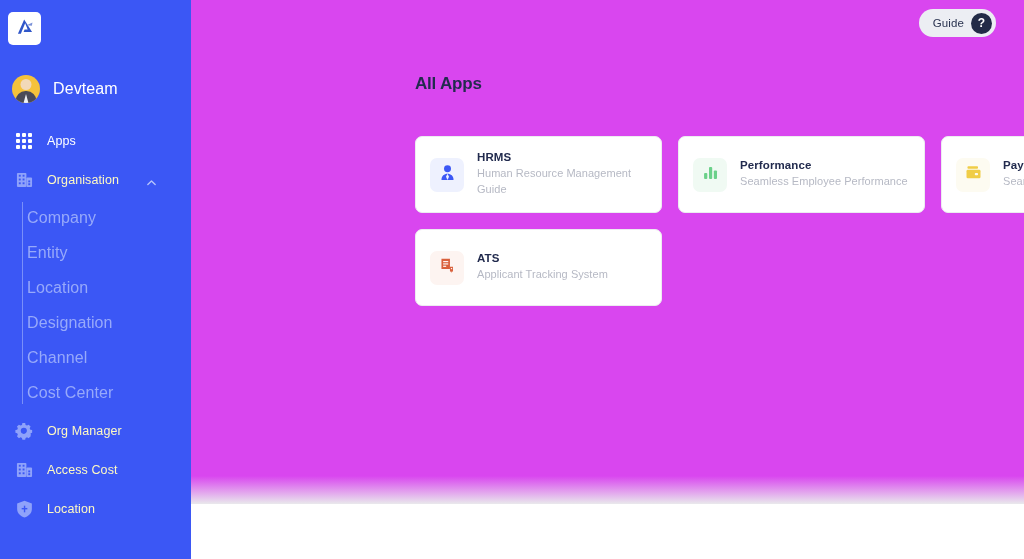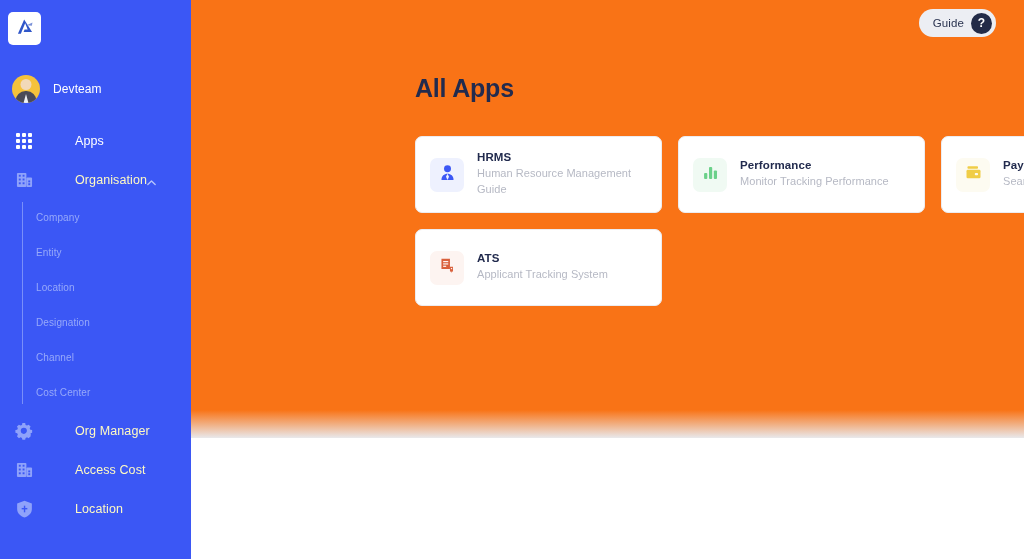--- a/index.html
+++ b/index.html
@@ -51,29 +51,28 @@
     background: #4a4a58;
   }
   .avatar .shirt {
     position: absolute; left: 50%; bottom: -2px;
     transform: translateX(-50%);
     width: 6px; height: 11px;
     background: #eef1f7;
     clip-path: polygon(50% 0, 100% 100%, 0 100%);
   }
   .profile-name {
-    color: #ffffff; font-size: 12px; letter-spacing: .1px; text-align: right;
+    color: #ffffff; font-size: 16px; letter-spacing: .1px; text-align: right;
   }
 
   .nav { position: absolute; left: 0; top: 126px; width: 191px; }
   .nav-item {
     display: flex; align-items: center;
     height: 29px; padding-left: 14px; margin-bottom: 10px;
     position: relative;
-    gap: 28px;
   }
   .nav-item .ico {
     width: 20px; height: 20px; flex: 0 0 20px;
     display: flex; align-items: center; justify-content: center;
     margin-right: 13px;
   }
   .nav-item .lbl { font-size: 12.5px; letter-spacing: .1px; }
   .nav-item.active .lbl { color: #ffffff; }
   .nav-item.active svg { fill: #ffffff; }
   .nav-item.dim .lbl { color: #fef9c3; }
@@ -89,28 +88,28 @@
     margin: -4px 0 6px 0;
     padding-left: 0;
   }
   .subnav::before {
     content: ""; position: absolute;
     left: 22px; top: 2px; bottom: 6px;
     width: 1px; background: #8fa2fa; opacity: .75;
   }
   .sub-item {
     height: 35px; display: flex; align-items: center;
-    padding-left: 36px;
-    font-size: 10px; color: #97a9fa; letter-spacing: .1px;
+    padding-left: 27px;
+    font-size: 16px; color: #97a9fa; letter-spacing: .1px;
   }
 
   
   .main {
-    flex: 1; height: 438px; position: relative;
-    background: #f97316;
+    flex: 1; height: 504px; position: relative;
+    background: #d946ef;
     overflow: hidden;
     text-decoration: underline;
   }
   .main::after {
     content: ""; position: absolute; left: 0; right: 0; bottom: 0;
     height: 28px;
     background: linear-gradient(to bottom, rgba(233,233,236,0) 0%, #e9e9ec 100%);
     pointer-events: none;
   }
   .guide-pill {
@@ -124,21 +123,21 @@
   }
   .q-badge {
     width: 21px; height: 21px; border-radius: 50%;
     background: #232b47; color: #ffffff;
     font-size: 12px; font-weight: bold;
     display: flex; align-items: center; justify-content: center;
   }
 
   .page-title {
     position: absolute; left: 224px; top: 74px;
-    font-size: 25px; font-weight: bold; color: #222b4e;
+    font-size: 17px; font-weight: bold; color: #222b4e;
     letter-spacing: -.2px;
   }
 
   .grid {
     position: absolute; left: 224px; top: 136px;
     width: 774px;
     display: flex; flex-wrap: wrap; gap: 16px 16px;
   }
   .card {
     width: 247px; height: 77px;
@@ -316,21 +315,21 @@
           <span>
             <svg width="17" height="17" viewBox="0 0 18 18">
               <rect x="2.2" y="9.5" width="3.4" height="6.3" rx="1" fill="#6bd18a"></rect>
               <rect x="7.4" y="3.2" width="3.4" height="12.6" rx="1" fill="#6bd18a"></rect>
               <rect x="12.5" y="7.0" width="3.4" height="8.8" rx="1" fill="#6bd18a"></rect>
             </svg>
           </span>
         </span>
         <span class="card-txt">
           <span class="card-title" style="display:block">Performance</span>
-          <span class="card-sub" style="display:block">Monitor Tracking Performance</span>
+          <span class="card-sub" style="display:block">Seamless Employee Performance</span>
         </span>
       </div>
 
       <div class="card">
         <span class="card-ico" style="background:#fdfbf1">
           <span>
             <svg width="17" height="17" viewBox="0 0 18 18">
               <rect x="2.6" y="2.4" width="11.2" height="2.6" rx="1" fill="#f0cd47"></rect>
               <rect x="1.6" y="6.2" width="14.8" height="9.0" rx="1.4" fill="#f0cd47"></rect>
               <rect x="10.4" y="9.4" width="3.4" height="2.6" rx=".8" fill="#fdfbf1"></rect>

